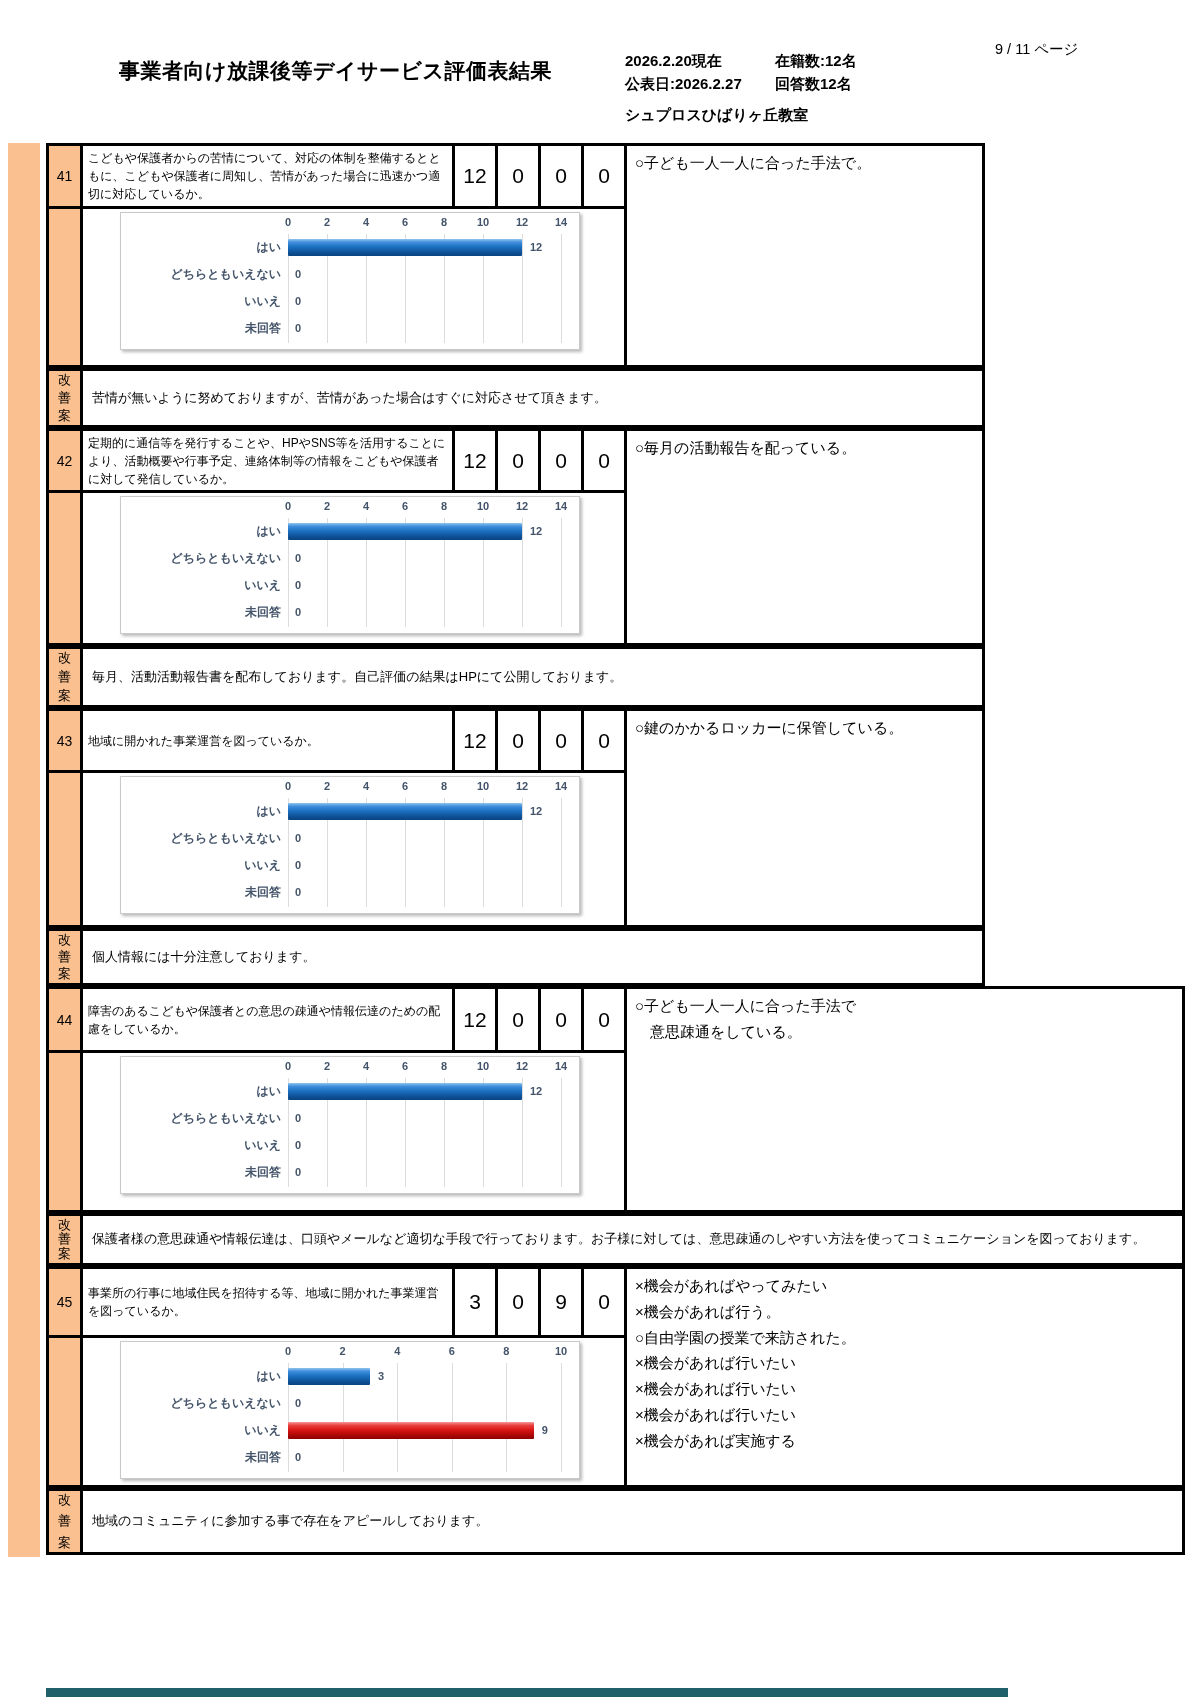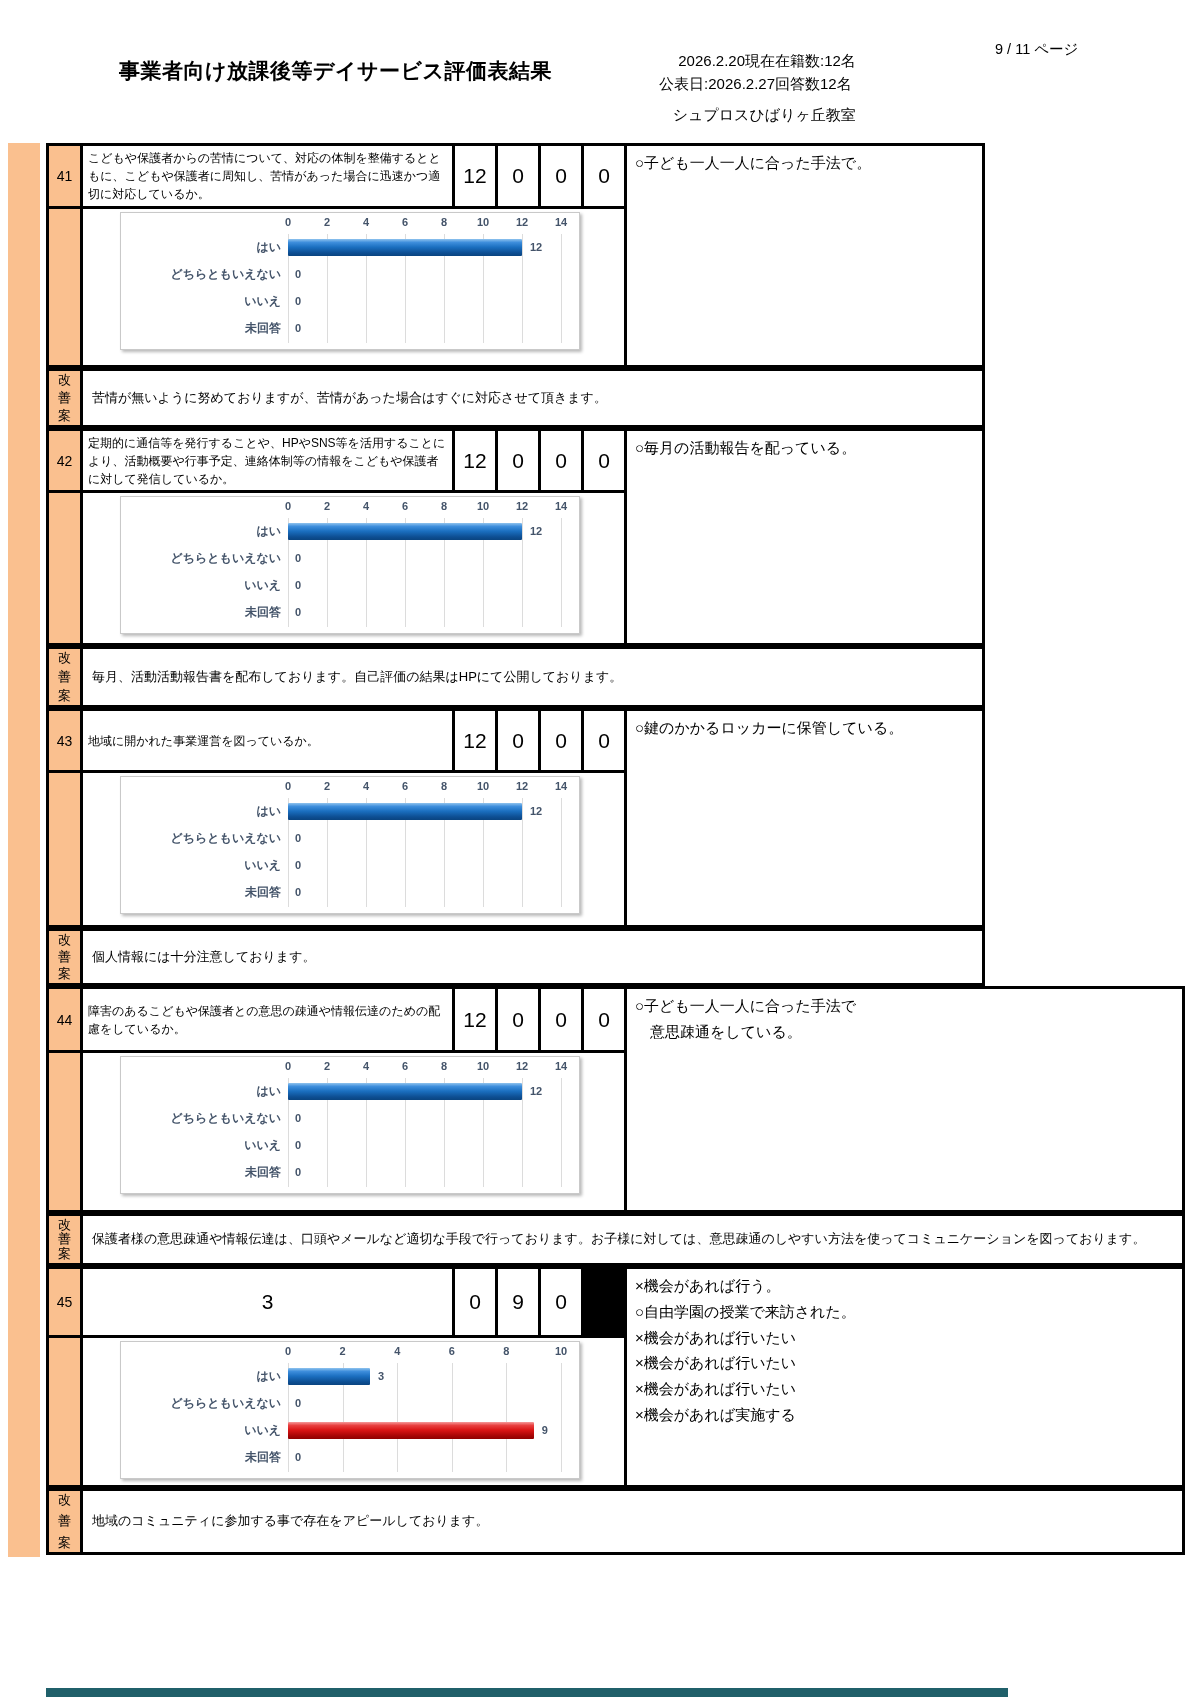--- a/index.html
+++ b/index.html
@@ -2,21 +2,21 @@
 <html><head>
 <meta charset="utf-8">
 <style>
   html,body{margin:0;padding:0;background:#e8e8e8;}
   .doc{position:relative;width:1200px;height:1697px;background:#fff;margin:0 auto;
        font-family:"Liberation Sans","DejaVu Sans",sans-serif;color:#000;overflow:hidden;}
 
   
   .pageno{position:absolute;left:995px;top:40px;font-size:14.5px;}
   .title{position:absolute;left:119px;top:57px;font-size:21px;font-weight:bold;letter-spacing:.5px;}
-  .meta{position:absolute;left:625px;top:50px;font-size:15px;font-weight:normal;line-height:1.5;text-align:right;}
+  .meta{position:absolute;left:625px;top:50px;font-size:15px;font-weight:bold;line-height:1.5;}
   .meta .mrow{display:flex;}
   .meta .mrow span:first-child{width:150px;}
   .meta .facility{margin-top:9px;}
 
   
   .strip{position:absolute;left:8px;top:143px;width:32px;height:1414px;background:#FAC08F;}
 
   
   .tablewrap{position:absolute;left:46px;top:143px;}
   .sec-grid{display:grid;grid-template-columns:31px 369px 40px 40px 40px 40px 1fr;
@@ -385,25 +385,27 @@
             <span>善</span>
             <span>案</span>
           </div>
       <div class="cell imp-text">保護者様の意思疎通や情報伝達は、口頭やメールなど適切な手段で行っております。お子様に対しては、意思疎通のしやすい方法を使ってコミュニケーションを図っております。</div>
     </div>
   </div>
 
   <div class="sec sec-45">
     <div class="sec-grid">
       <div class="cell num">45</div>
+      <div class="cell question">事業所の行事に地域住民を招待する等、地域に開かれた事業運営を図っているか。</div>
       <div class="cell score">3</div>
       <div class="cell score">0</div>
       <div class="cell score">9</div>
       <div class="cell score">0</div>
       <div class="cell comment">
+            <div class="cmt-line">×機会があればやってみたい</div>
             <div class="cmt-line">×機会があれば行う。</div>
             <div class="cmt-line">○自由学園の授業で来訪された。</div>
             <div class="cmt-line">×機会があれば行いたい</div>
             <div class="cmt-line">×機会があれば行いたい</div>
             <div class="cmt-line">×機会があれば行いたい</div>
             <div class="cmt-line">×機会があれば実施する</div>
           </div>
       <div class="cell chart-strip"></div>
       <div class="cell chart-cell">
         <div class="chartbox">

